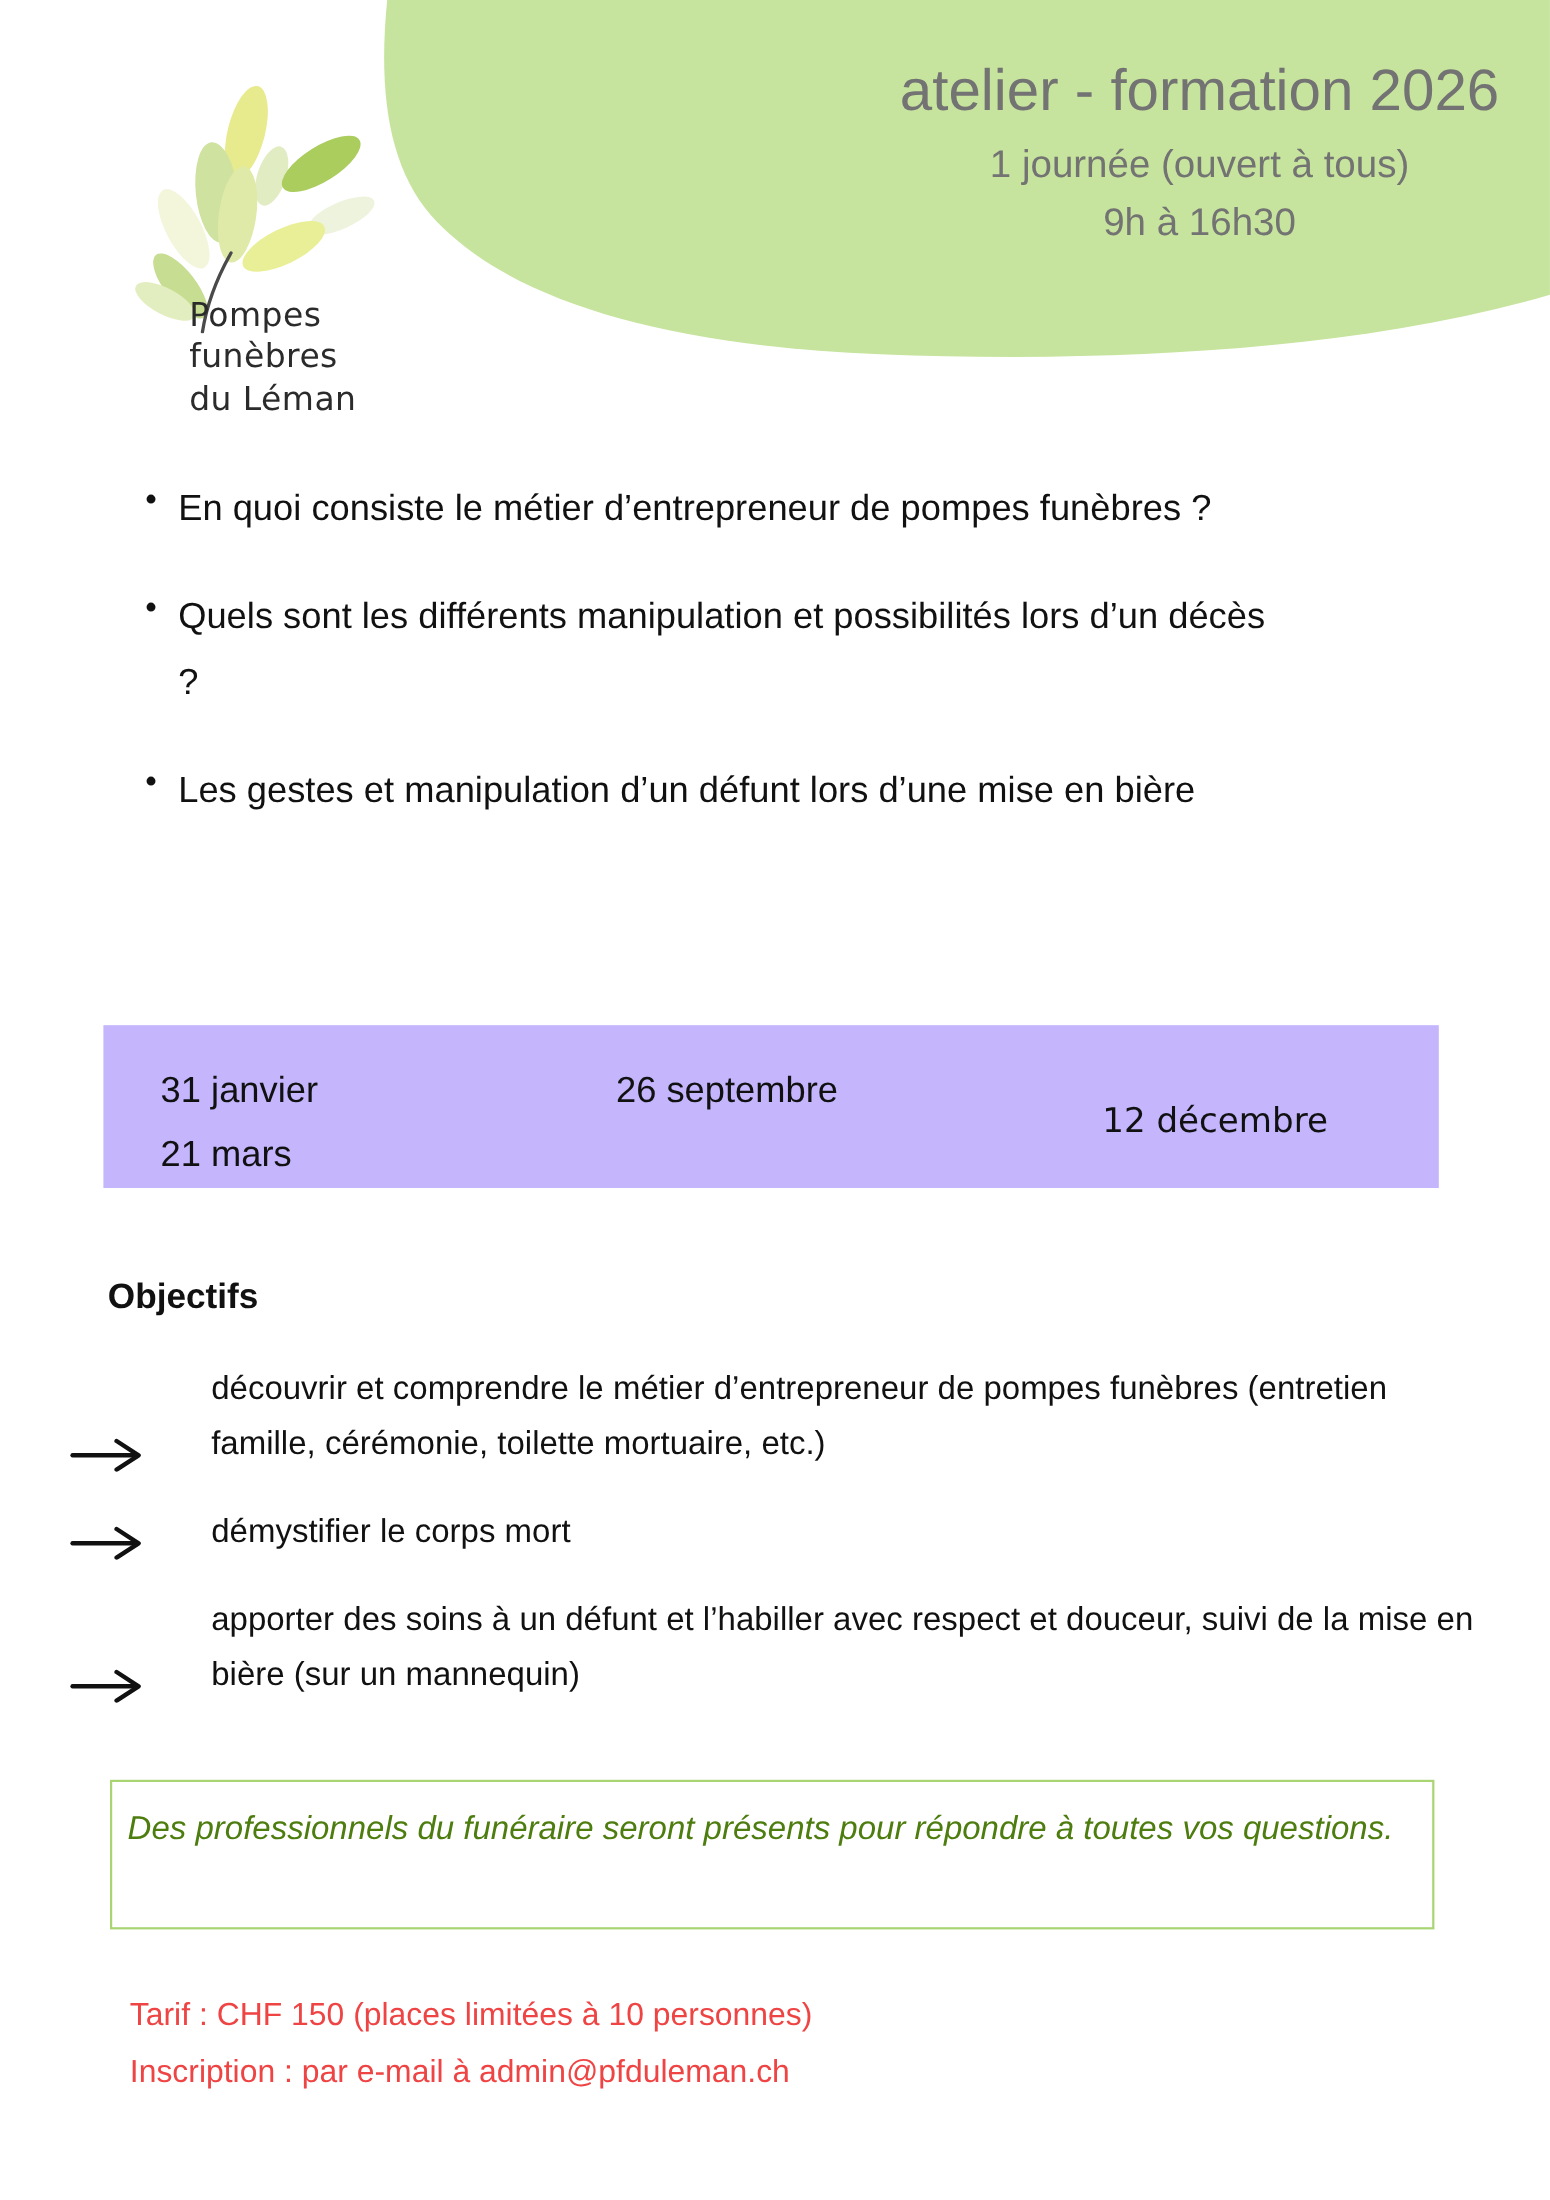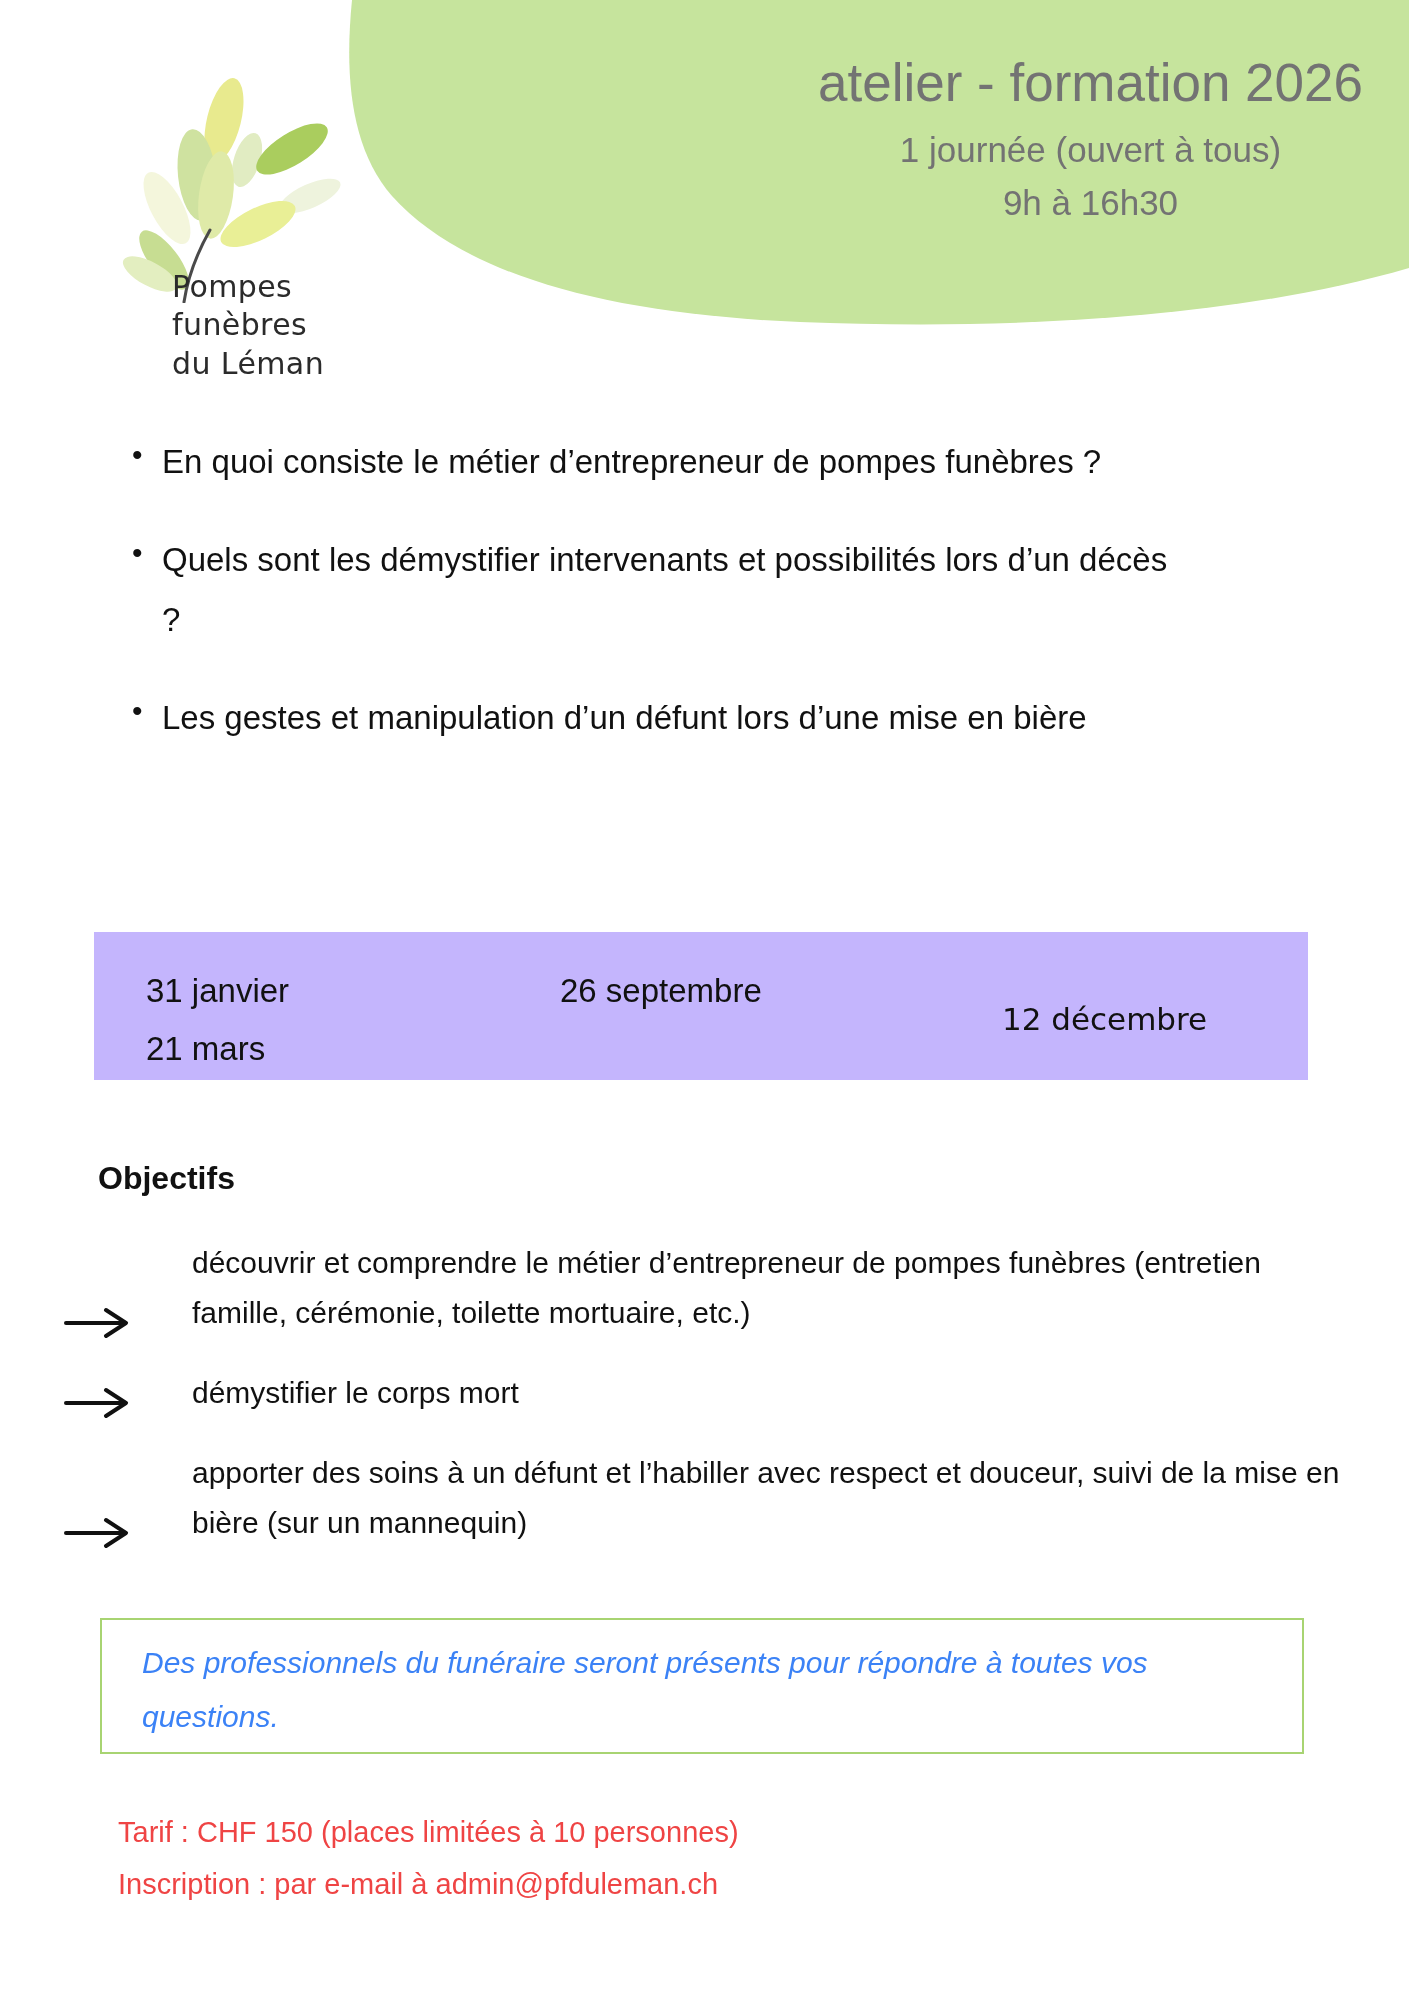--- a/index.html
+++ b/index.html
@@ -174,27 +174,27 @@
     left: 100px;
     top: 1618px;
     width: 1204px;
     height: 136px;
     border: 2px solid #a8d472;
     box-sizing: border-box;
     z-index: 2;
   }
   .quote-text {
     position: absolute;
-    left: 40px;
+    left: 14px;
     top: 16px;
     right: 16px;
     font-size: 30px;
     font-style: italic;
     line-height: 54px;
-    color: #3b82f6;
+    color: #4d7c0f;
   }
 
   
   .footer {
     position: absolute;
     left: 118px;
     top: 1806px;
     z-index: 2;
     color: #ef4444;
   }
@@ -258,21 +258,21 @@
     <div>du Léman</div>
   </div>
 
   <div class="bullets">
     <div class="bullet-row">
       <span class="bullet-dot">•</span>
       <span class="bullet-text">En quoi consiste le métier d’entrepreneur de pompes funèbres ?</span>
     </div>
     <div class="bullet-row">
       <span class="bullet-dot">•</span>
-      <span class="bullet-text">Quels sont les démystifier intervenants et possibilités lors d’un décès ?</span>
+      <span class="bullet-text">Quels sont les différents manipulation et possibilités lors d’un décès ?</span>
     </div>
     <div class="bullet-row">
       <span class="bullet-dot">•</span>
       <span class="bullet-text">Les gestes et manipulation d’un défunt lors d’une mise en bière</span>
     </div>
   </div>
 
   <div class="dates">
     <div class="date-col c1">
       <div>31 janvier</div>

